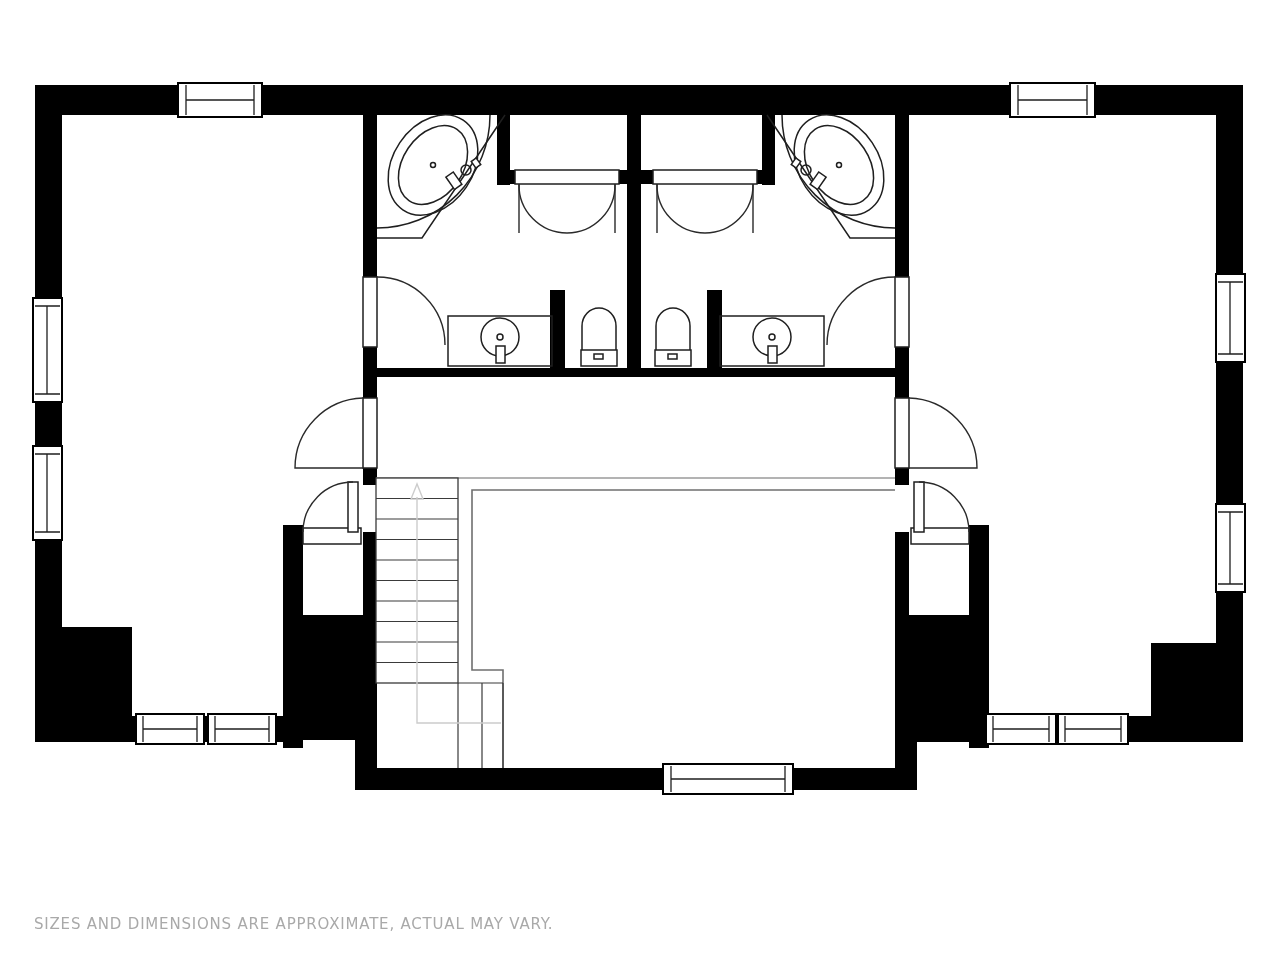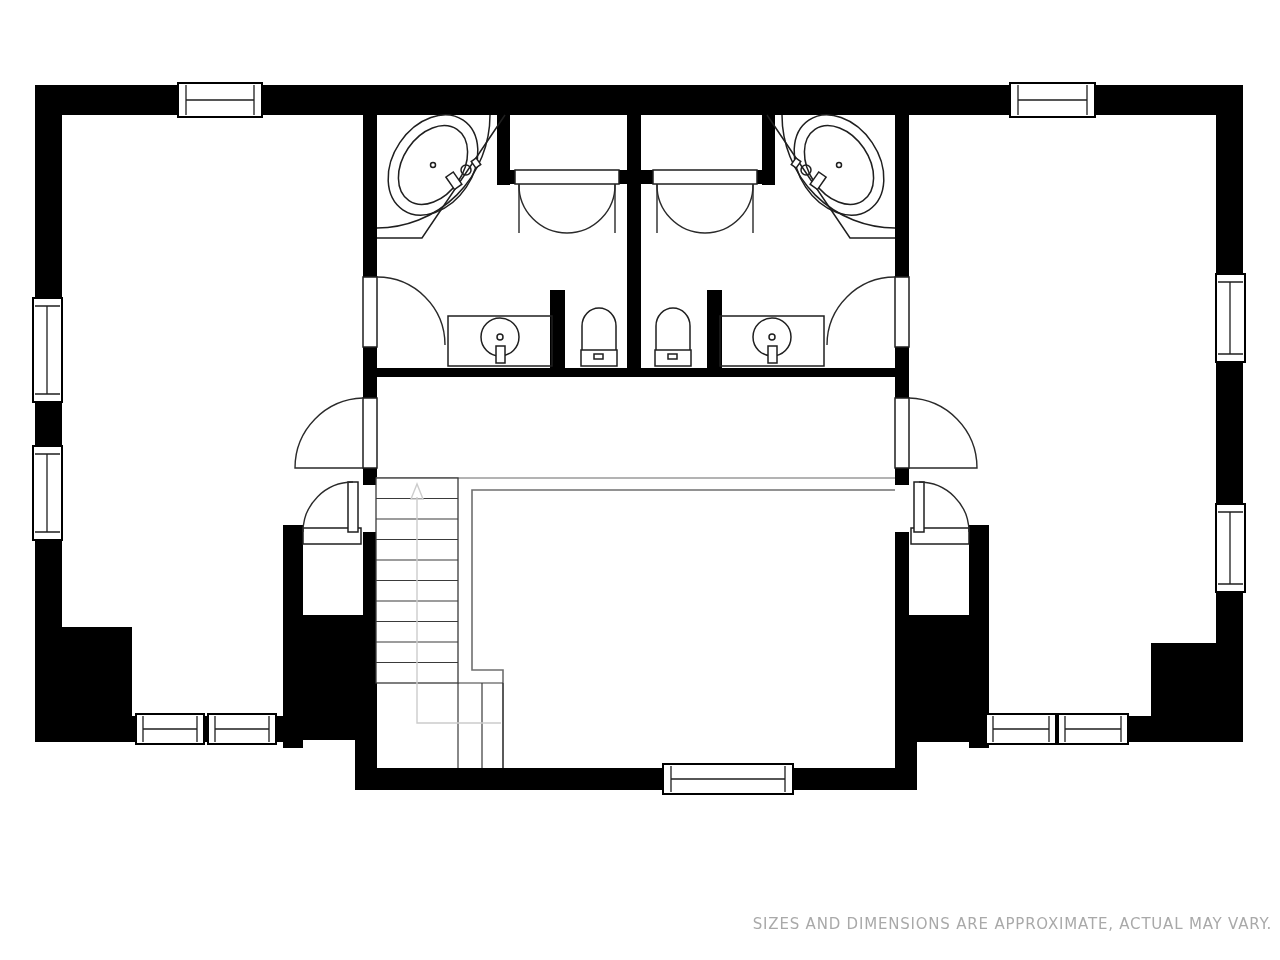--- a/index.html
+++ b/index.html
@@ -1,20 +1,20 @@
 <!DOCTYPE html>
 <html><head>
 <meta charset="utf-8">
 <style>
   html,body{margin:0;padding:0;background:#ffffff;}
   .stage{position:relative;width:1280px;height:960px;background:#ffffff;overflow:hidden;
          font-family:"DejaVu Sans","Liberation Sans",sans-serif;}
   .plan-svg{position:absolute;left:0;top:0;}
-  .disclaimer{position:absolute;left:0;right:8px;top:915px;text-align:right;
-              font-size:15px;letter-spacing:0.8px;color:#a9a9a9;}
+  .disclaimer{position:absolute;left:0;right:8px;top:915px;text-align:left;
+              font-size:15px;letter-spacing:0.8px;color:#a9a9a9;padding-left:34px;}
   .wall{fill:#000000;stroke:none;}
   .fix{fill:none;stroke:#1f1f1f;stroke-width:1.5;}
   .fixw{fill:#ffffff;stroke:#1f1f1f;stroke-width:1.5;}
   .arc{fill:none;stroke:#2a2a2a;stroke-width:1.4;}
   .leaf{fill:#ffffff;stroke:#1f1f1f;stroke-width:1.5;}
   .winbox{fill:#ffffff;stroke:#000000;stroke-width:2;}
   .winline{fill:none;stroke:#1f1f1f;stroke-width:1.3;}
   .tread{fill:#ffffff;stroke:#3a3a3a;stroke-width:1.3;}
   .treadline{fill:none;stroke:#3a3a3a;stroke-width:1.2;}
   .rail-light{fill:none;stroke:#9a9a9a;stroke-width:1.4;}

